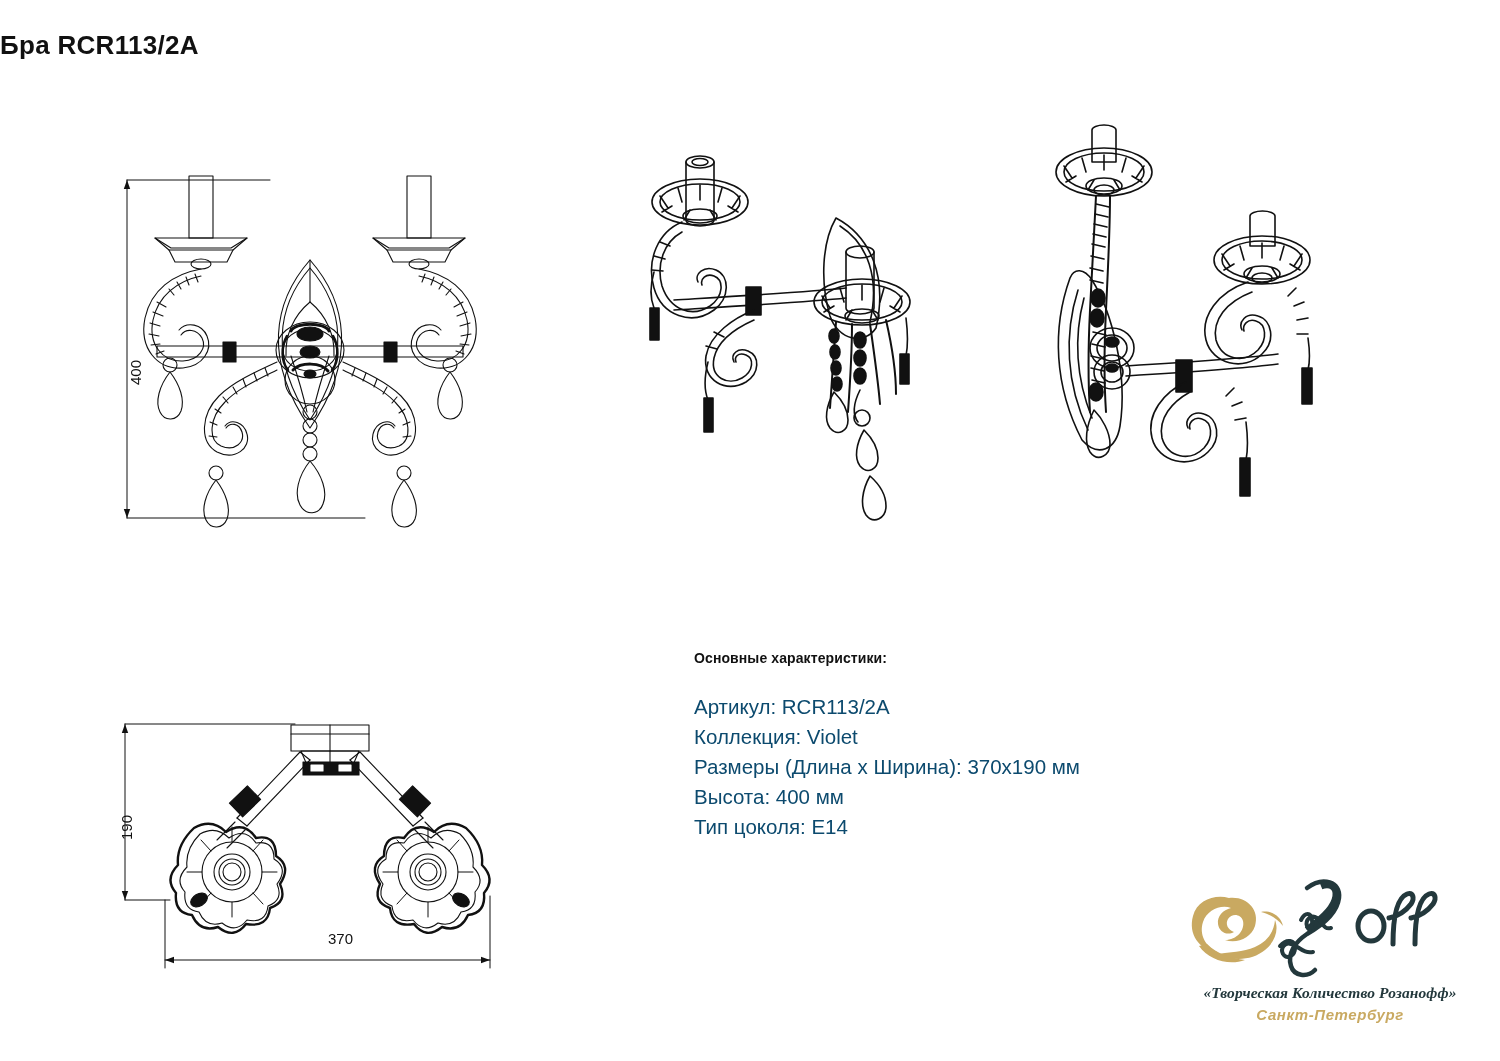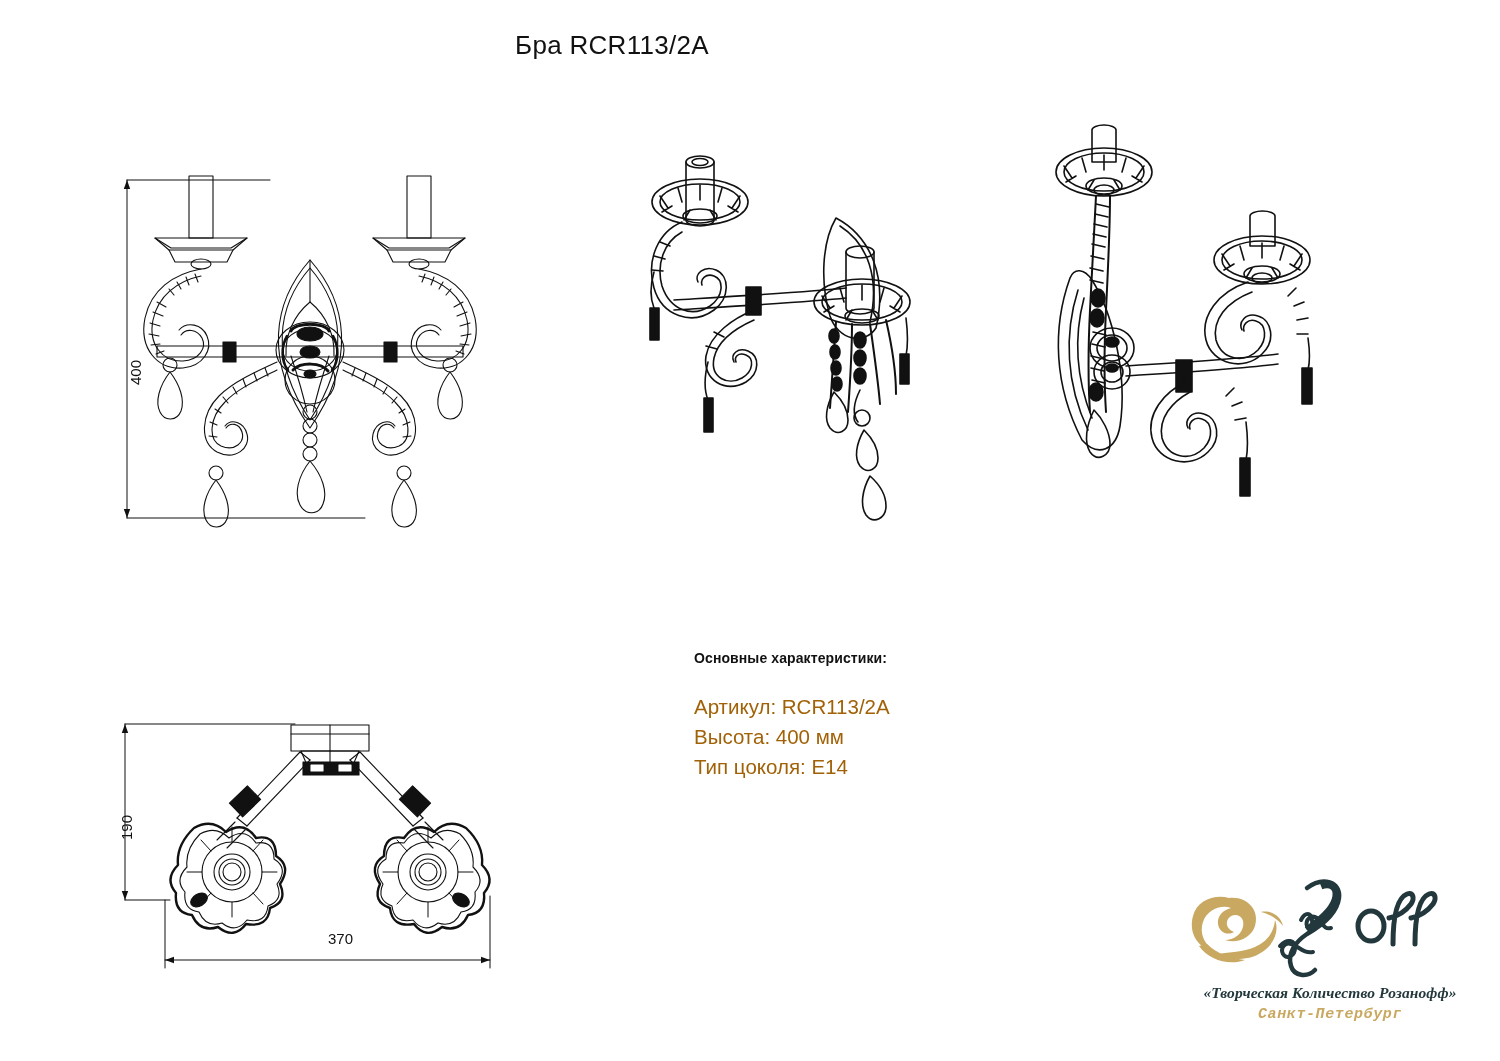--- a/index.html
+++ b/index.html
@@ -4,56 +4,56 @@
 <style>
   html,body{margin:0;padding:0;background:#ffffff;}
   body{
     width:1500px;height:1061px;position:relative;overflow:hidden;
     font-family:"Liberation Sans", sans-serif;color:#000;
   }
   .page{position:absolute;inset:0;background:#fff;}
 
   
   #page-title{
-    position:absolute;left:0;top:30px;width:1224px;text-align:center;
-    font-size:26px;font-weight:400;letter-spacing:0.3px;color:#111;
+    position:absolute;left:0;top:30px;width:1224px;text-align:left;
+    font-size:26px;font-weight:700;letter-spacing:0.3px;color:#111;
   }
 
   
   .panel{position:absolute;}
   .panel svg{display:block;overflow:visible;}
 
   #front-view-panel{left:95px;top:150px;width:430px;height:400px;}
   #perspective-view-1-panel{left:630px;top:140px;width:340px;height:410px;}
   #perspective-view-2-panel{left:1040px;top:120px;width:350px;height:420px;}
   #top-view-panel{left:95px;top:700px;width:430px;height:290px;}
 
   
   #specs{
     position:absolute;left:694px;top:650px;width:560px;
   }
   #specs-heading{
     font-size:14px;font-weight:700;color:#111;margin:0 0 26px 0;letter-spacing:0.1px;
   }
   .spec-line{
-    font-size:20.5px;line-height:30px;color:#a16207;white-space:nowrap;
+    font-size:20.5px;line-height:30px;color:#0c4a6e;white-space:nowrap;
   }
 
   
   #logo{position:absolute;left:1175px;top:872px;width:310px;height:175px;}
   #logo-mark{position:relative;width:310px;height:110px;}
   #logo-mark svg{position:absolute;left:0;top:0;}
   #logo-caption{
     position:absolute;left:0;top:112px;width:310px;text-align:center;
     font-family:"Liberation Serif", serif;font-style:italic;font-weight:700;
     font-size:15.5px;color:#23383c;letter-spacing:0.1px;white-space:nowrap;
   }
   #logo-city{
     position:absolute;left:0;top:134px;width:310px;text-align:center;
-    font-family:Liberation Mono, monospace;font-style:italic;font-weight:700;
+    font-family:Liberation Sans, sans-serif;font-style:italic;font-weight:700;
     font-size:15px;color:#c9a961;letter-spacing:0.6px;white-space:nowrap;
   }
 
   
   .dim-label{
     position:absolute;font-size:15px;color:#111;
     font-family:"Liberation Sans", sans-serif;
   }
   .dim-vert{transform:rotate(-90deg);transform-origin:left top;white-space:nowrap;}
   #dim-height-label{left:127px;top:385px;}
@@ -461,20 +461,22 @@
     </svg>
   </div>
 
   <div class="dim-label dim-vert" id="dim-height-label">400</div>
   <div class="dim-label dim-vert" id="dim-depth-label">190</div>
   <div class="dim-label" id="dim-width-label">370</div>
 
   <div id="specs">
     <div id="specs-heading">Основные характеристики:</div>
     <div class="spec-line">Артикул: RCR113/2A</div>
+    <div class="spec-line">Коллекция: Violet</div>
+    <div class="spec-line">Размеры (Длина х Ширина): 370x190 мм</div>
     <div class="spec-line">Высота: 400 мм</div>
     <div class="spec-line">Тип цоколя: E14</div>
   </div>
 
   <div id="logo">
     <div id="logo-mark">
       <svg width="310" height="110" viewBox="0 0 310 110">
 
         <g fill="#c9a961" stroke="none">
           <path d="M54 26 C 40 22, 22 28, 18 44 C 13 62, 24 78, 42 80 C 30 74, 24 62, 28 50

